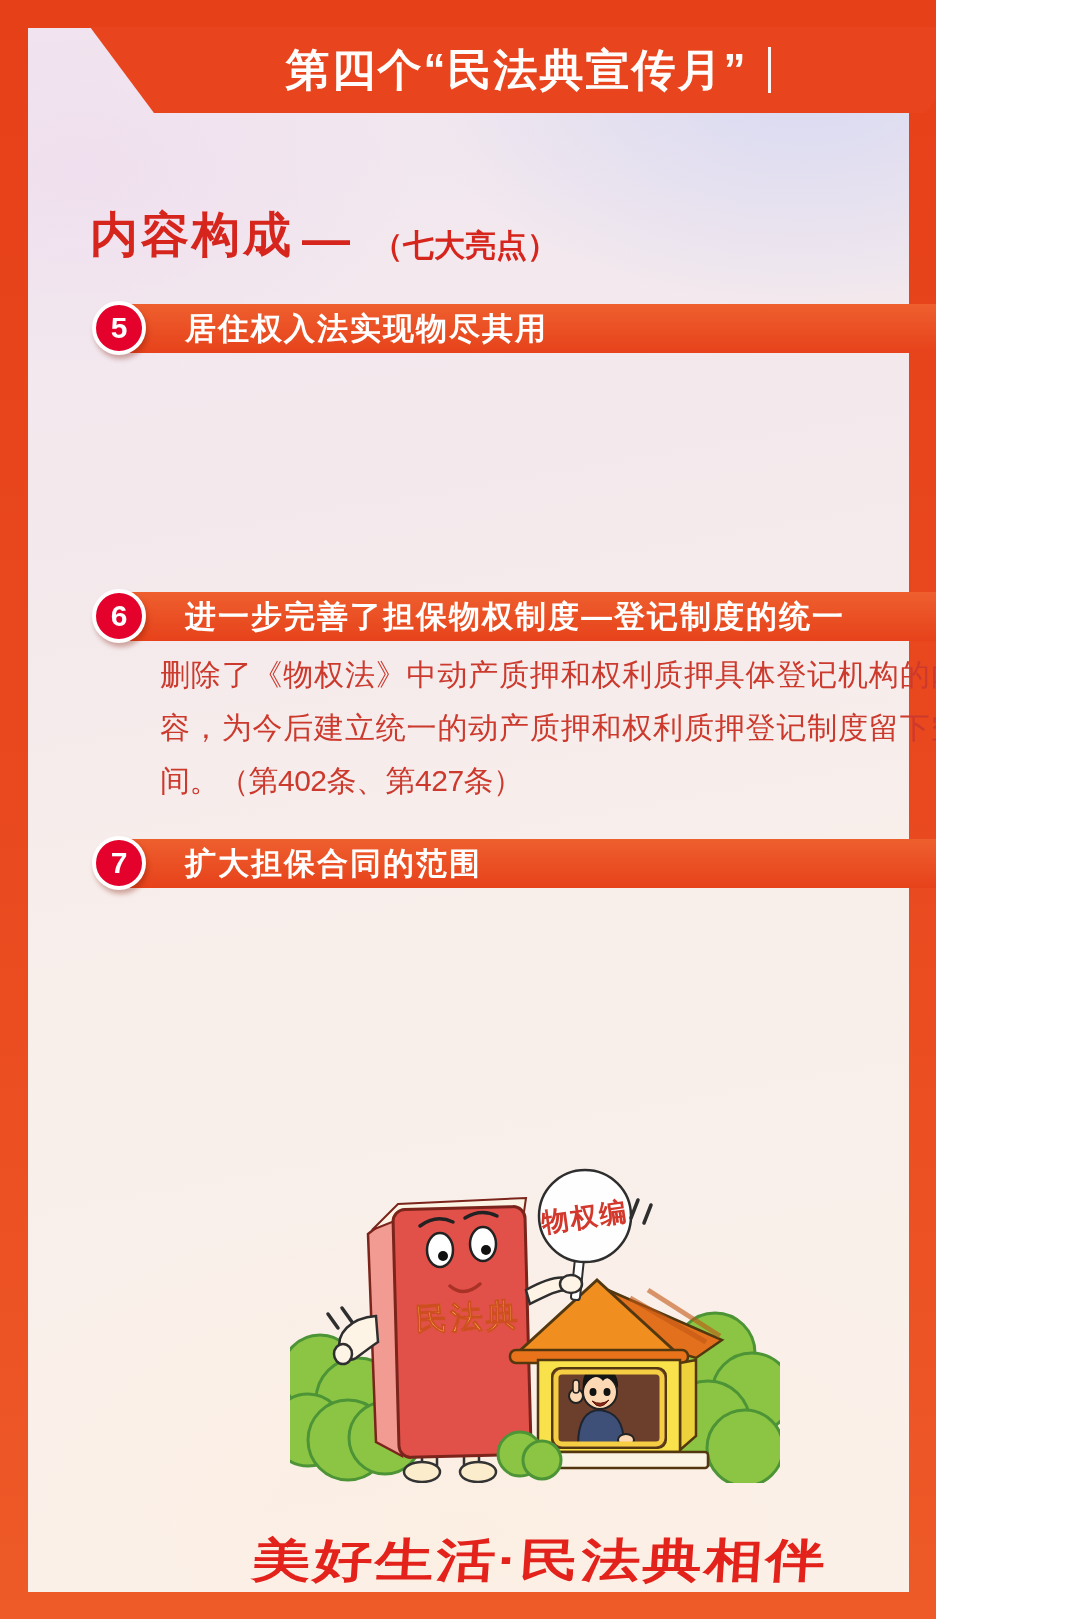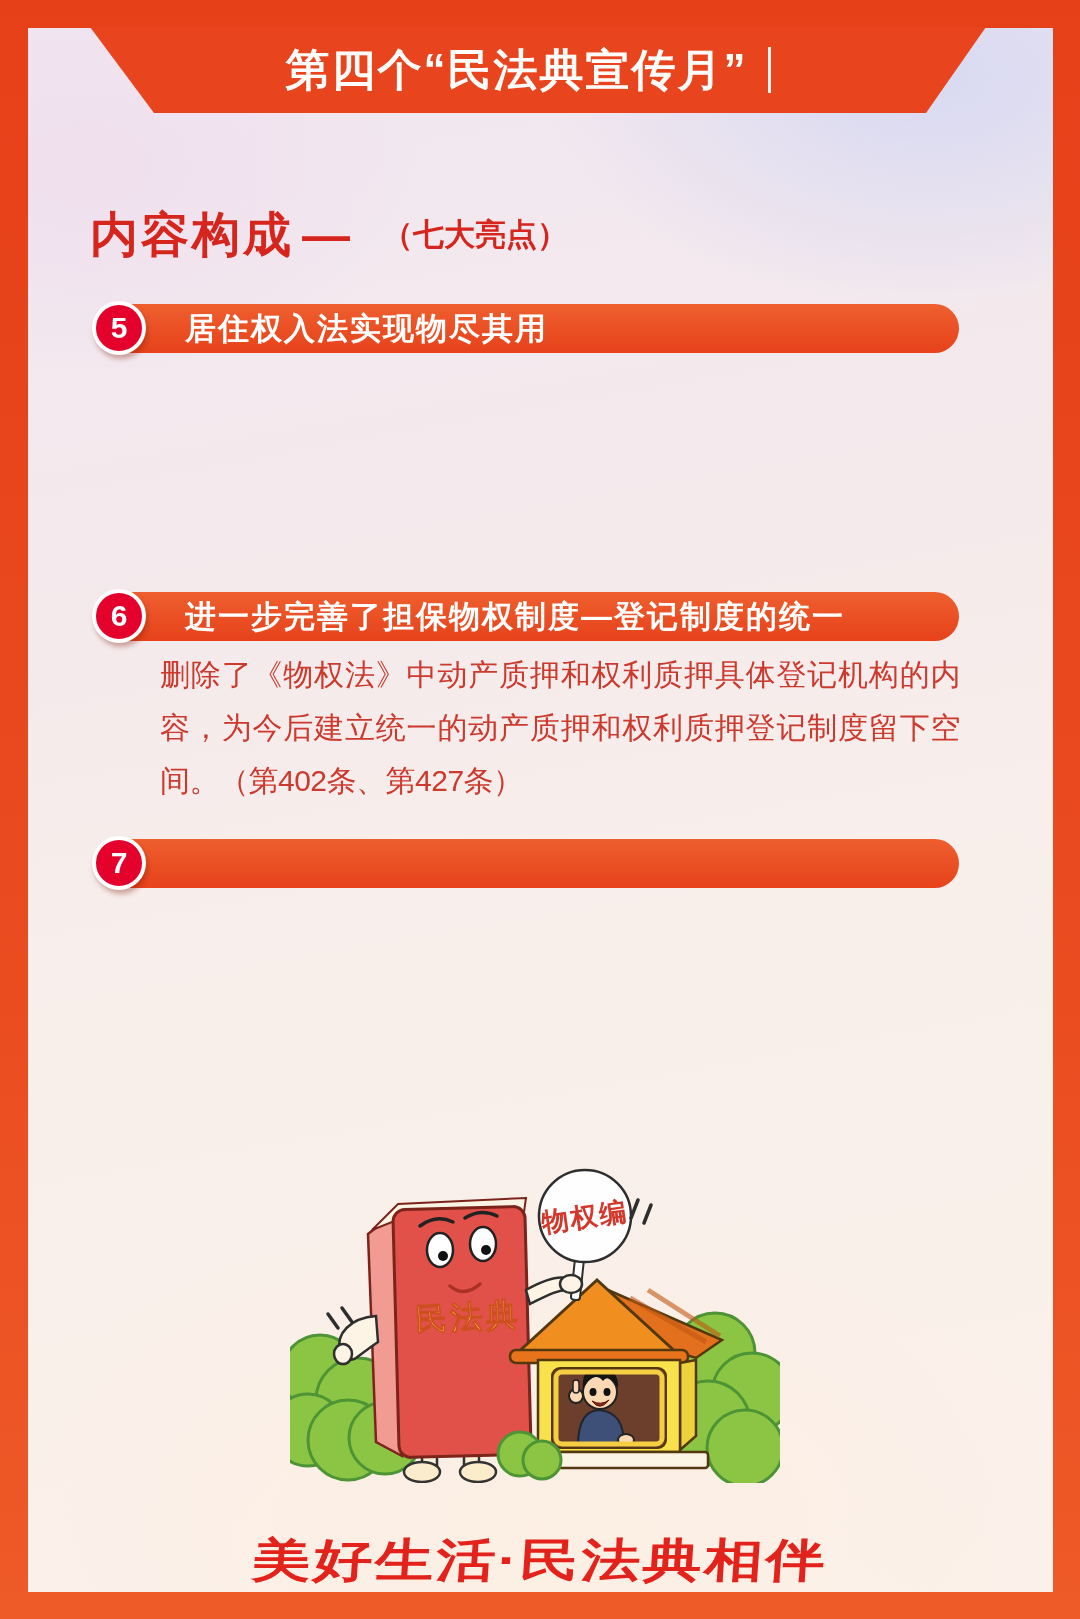--- a/index.html
+++ b/index.html
@@ -1,44 +1,44 @@
 <!DOCTYPE html>
 <html><head>
 <meta charset="utf-8">
 <style>
   html,body{margin:0;padding:0;}
   .poster{
-    position:relative;width:1080px;height:1619px;overflow:hidden;
+    position:relative;width:936px;height:1619px;overflow:hidden;
     font-family:"Liberation Sans",sans-serif;
     background:linear-gradient(180deg,#E64019 0%,#EA4A1F 55%,#EE5A28 100%);
   }
   .inner{
     position:absolute;left:28px;top:28px;right:27px;bottom:27px;
     background:
       radial-gradient(ellipse 700px 420px at 88% 3%, rgba(214,216,242,0.95) 0%, rgba(214,216,242,0) 55%),
       radial-gradient(ellipse 600px 380px at 6% 9%, rgba(240,222,238,0.85) 0%, rgba(240,222,238,0) 55%),
       radial-gradient(ellipse 900px 520px at 50% 96%, rgba(252,238,226,0.9) 0%, rgba(252,238,226,0) 62%),
       linear-gradient(170deg,#F0E6F0 0%,#F4EAEC 35%,#F9EFEA 60%,#FBF1EA 100%);
   }
   .banner{
     position:absolute;left:90px;top:27px;width:896px;height:86px;
     background:#E8441D;
     clip-path:polygon(0 0,100% 0,calc(100% - 60px) 100%,64px 100%);
     display:flex;align-items:center;justify-content:center;
     color:#FFFDFB;font-size:44px;font-weight:700;letter-spacing:2px;
   }
   .banner .divider{width:3px;height:46px;background:rgba(255,255,255,0.95);margin:0 20px;}
   .title{
-    position:absolute;left:90px;top:203px;display:flex;align-items:center;
+    position:absolute;left:90px;top:203px;display:flex;align-items:flex-end;
     color:#D6251C;white-space:nowrap;
   }
   .t-prefix{font-size:48px;font-weight:700;letter-spacing:3px;}
   .t-dash{font-size:48px;font-weight:700;margin:0 8px;}
   .t-emph{font-size:54px;font-weight:900;letter-spacing:2px;}
-  .t-note{font-size:31px;font-weight:700;margin-left:24px;}
+  .t-note{font-size:31px;font-weight:700;margin-left:14px;}
   .bar{
     position:absolute;left:99px;width:860px;height:49px;border-radius:25px;
     background:linear-gradient(180deg,#EE5F2E 0%,#E7421B 100%);
     display:flex;align-items:center;
   }
   .bar5{top:304px;} .bar6{top:592px;} .bar7{top:839px;}
   .badge{
     position:absolute;left:-7px;top:-3px;width:54px;height:54px;border-radius:50%;
     background:#E4012B;border:4px solid #FFFFFF;box-sizing:border-box;
     color:#fff;font-size:30px;font-weight:800;
@@ -85,20 +85,21 @@
   </div>
 
   <div class="bar bar6">
     <div class="badge">6</div>
     <div class="bar-title">进一步完善了担保物权制度—登记制度的统一</div>
   </div>
   <div class="body-text body6">删除了《物权法》中动产质押和权利质押具体登记机构的内容，为今后建立统一的动产质押和权利质押登记制度留下空间。（第402条、第427条）</div>
 
   <div class="bar bar7">
     <div class="badge">7</div>
+    <div class="bar-title">扩大担保合同的范围</div>
   </div>
 
   <svg class="illustration" viewBox="0 0 490 345" xmlns="http://www.w3.org/2000/svg">
 
     <g fill="#8CC544" stroke="#4D9437" stroke-width="3">
       <circle cx="30" cy="235" r="38"></circle>
         <circle cx="68" cy="262" r="42"></circle>
       <circle cx="18" cy="292" r="36"></circle>
         <circle cx="58" cy="302" r="40"></circle>
         <circle cx="95" cy="300" r="36"></circle>

